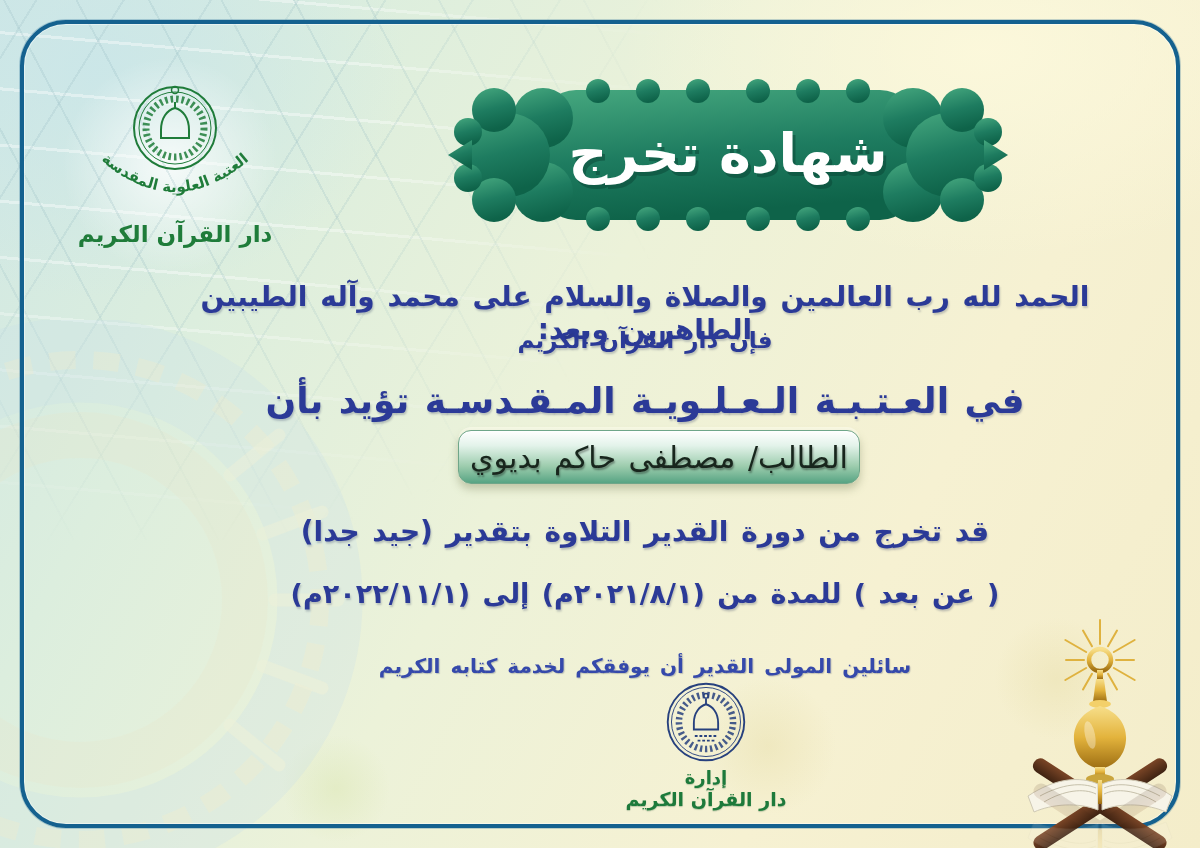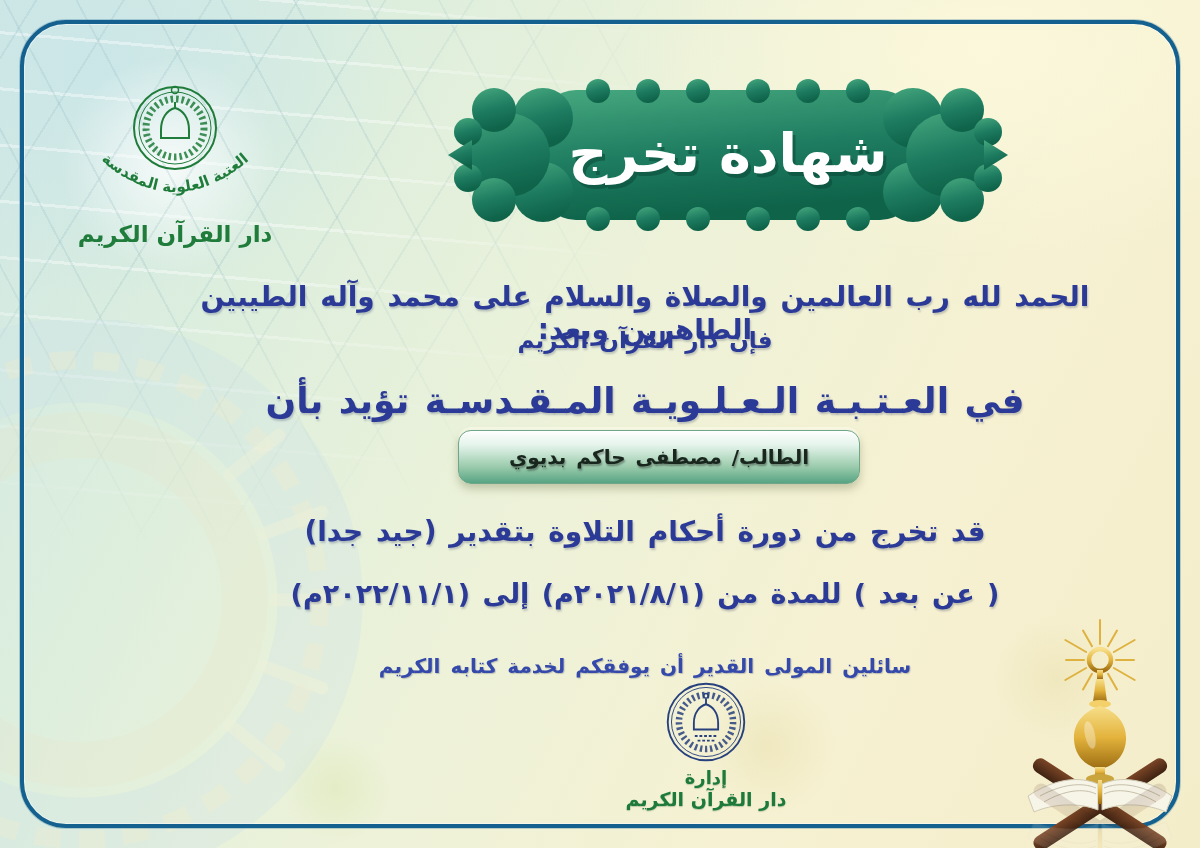--- a/index.html
+++ b/index.html
@@ -54,21 +54,21 @@
 
   .name-box {
     position: absolute; left: 458px; top: 430px; width: 402px; height: 54px;
     border-radius: 13px;
     border: 1px solid #6fa689;
     background: linear-gradient(180deg, #ffffff 0%, #e3f3ea 28%, #9cccad 68%, #57a483 100%);
     box-shadow: 0 5px 8px rgba(135,145,105,.45), 0 -3px 0 rgba(255,255,240,.55), inset 0 1px 0 #ffffff;
     display: flex; align-items: center; justify-content: center;
   }
   .name-box span {
-    color: #18261d; font-weight: bold; font-size: 20px; word-spacing: 3px;
+    color: #18261d; font-weight: normal; font-size: 30px; word-spacing: 3px;
     text-shadow: 1px 2px 2px rgba(0,0,0,.35);
   }
 
   .sign-block { position: absolute; left: 606px; top: 680px; width: 200px; text-align: center; }
   .sign-block svg { display: block; margin: 0 auto 4px auto; }
   .sig1 { color: #1d7a3b; font-weight: bold; font-size: 18px; line-height: 20px;
           text-shadow: 0 1px 1px rgba(20,80,40,.25); }
   .sig2 { color: #1d7a3b; font-weight: bold; font-size: 19px; line-height: 22px;
           text-shadow: 0 1px 1px rgba(20,80,40,.25); }
 
@@ -156,21 +156,21 @@
 </svg>
 
 <div class="line praise">الحمد لله رب العالمين والصلاة والسلام على محمد وآله الطيبين الطاهرين وبعد:</div>
 <div class="line intro">فإن دار القرآن الكريم</div>
 <div class="line authority">في العـتـبـة الـعـلـويـة المـقـدسـة تؤيد بأن</div>
 
 <div class="name-box">
   <span>الطالب/ مصطفى حاكم بديوي</span>
 </div>
 
-<div class="line graduation">قد تخرج من دورة أحكام التلاوة بتقدير (جيد جدا)</div>
+<div class="line graduation">قد تخرج من دورة القدير التلاوة بتقدير (جيد جدا)</div>
 <div class="line period">( عن بعد ) للمدة من (٢٠٢١/٨/١م) إلى (٢٠٢٢/١١/١م)</div>
 <div class="line dua">سائلين المولى القدير أن يوفقكم لخدمة كتابه الكريم</div>
 
 <div class="sign-block">
   <svg width="84" height="84" viewBox="0 0 90 90">
     <g fill="none" stroke="#27417e">
       <circle cx="45" cy="45" r="41" stroke-width="2"></circle>
       <circle cx="45" cy="45" r="37" stroke-width="1"></circle>
       <circle cx="45" cy="45" r="29" stroke-width="7" stroke-dasharray="2.5 3" opacity="0.85"></circle>
       <path d="M45,26 C52,28 58,35 58,46 L58,53 L32,53 L32,46 C32,35 38,28 45,26 Z" stroke-width="2"></path>

